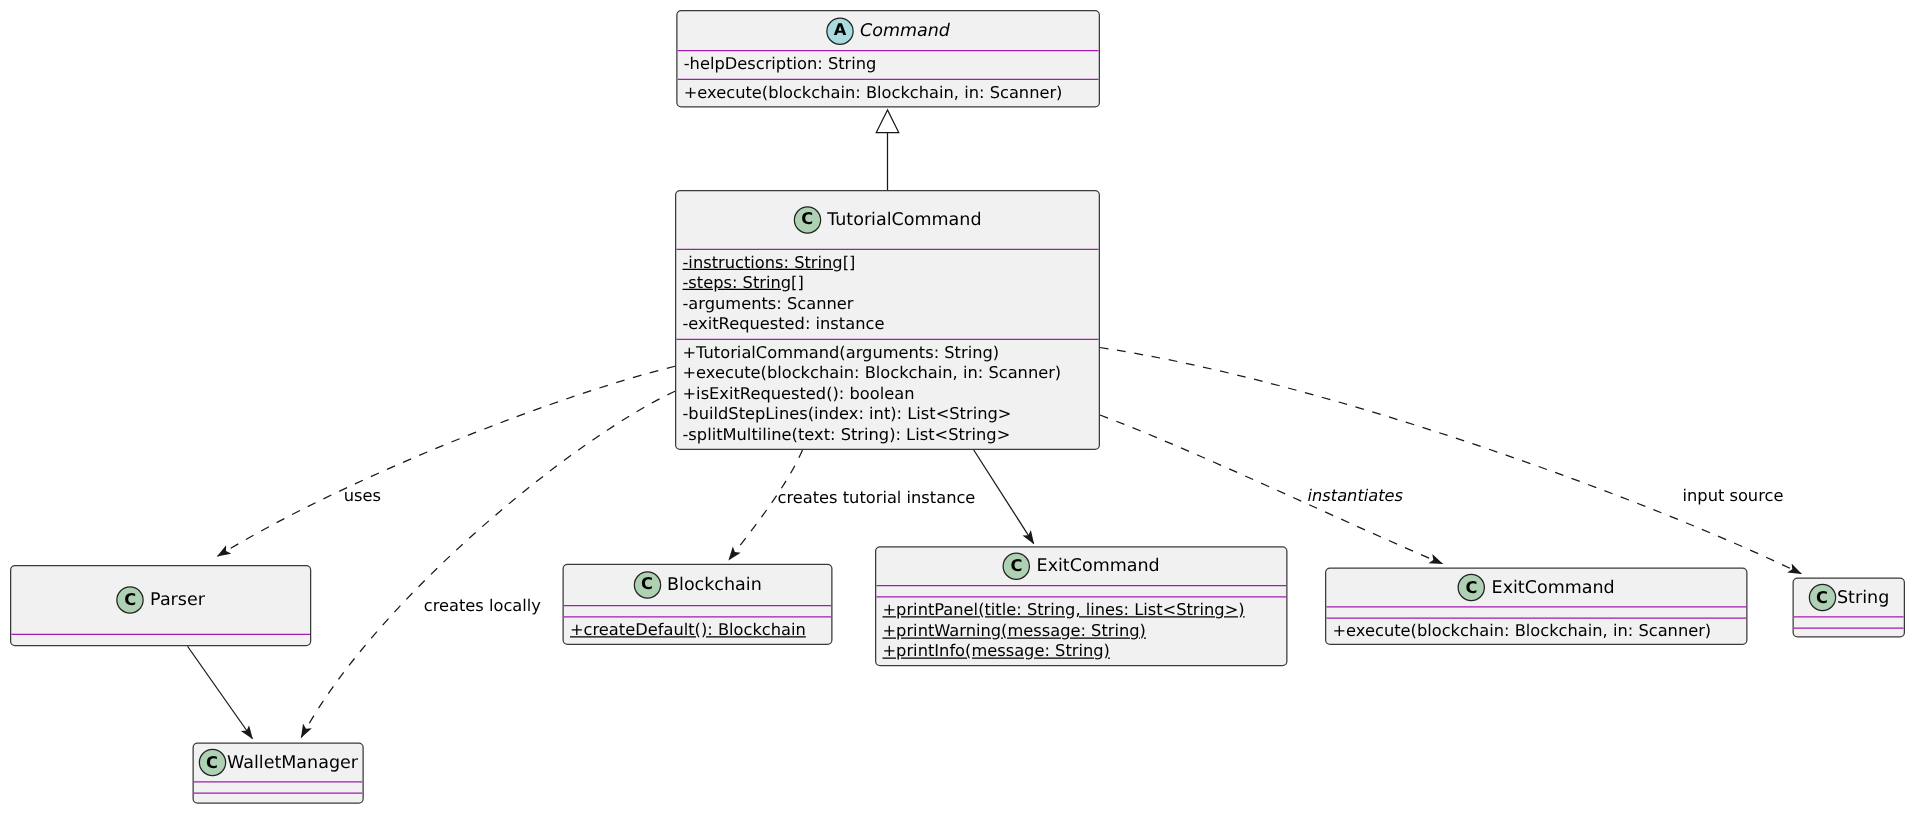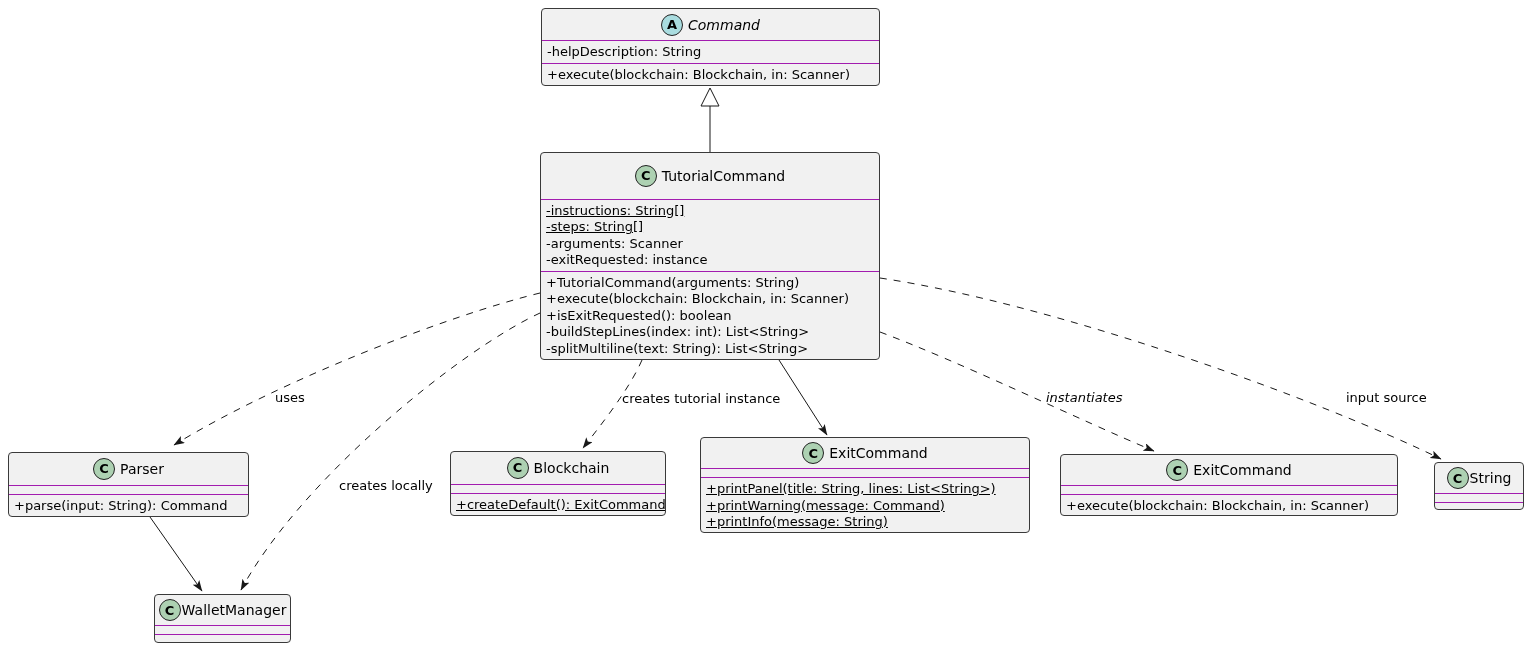--- a/index.html
+++ b/index.html
@@ -138,49 +138,46 @@
   </div>
 
   <div class="uml-class" style="left:8px; top:452px; width:241px; height:65px;">
     <div class="cls-title">
       <span class="circ concrete">
           <span>C</span>
         </span>
       <span class="cname">Parser</span>
     </div>
     <div class="sec empty"></div>
-    <div class="sec">
-      <div class="m">+parse(input: String): Command</div>
-    </div>
   </div>
 
   <div class="uml-class" style="left:450px; top:451px; width:216px; height:65px;">
     <div class="cls-title">
       <span class="circ concrete">
           <span>C</span>
         </span>
       <span class="cname">Blockchain</span>
     </div>
     <div class="sec empty"></div>
     <div class="sec">
-      <div class="m u">+createDefault(): ExitCommand</div>
+      <div class="m u">+createDefault(): Blockchain</div>
     </div>
   </div>
 
   <div class="uml-class" style="left:700px; top:437px; width:330px; height:96px;">
     <div class="cls-title">
       <span class="circ concrete">
           <span>C</span>
         </span>
       <span class="cname">ExitCommand</span>
     </div>
     <div class="sec empty"></div>
     <div class="sec">
       <div class="m u">+printPanel(title: String, lines: List&lt;String&gt;)</div>
-      <div class="m u">+printWarning(message: Command)</div>
+      <div class="m u">+printWarning(message: String)</div>
       <div class="m u">+printInfo(message: String)</div>
     </div>
   </div>
 
   <div class="uml-class" style="left:1060px; top:454px; width:338px; height:62px;">
     <div class="cls-title">
       <span class="circ concrete">
           <span>C</span>
         </span>
       <span class="cname">ExitCommand</span>

